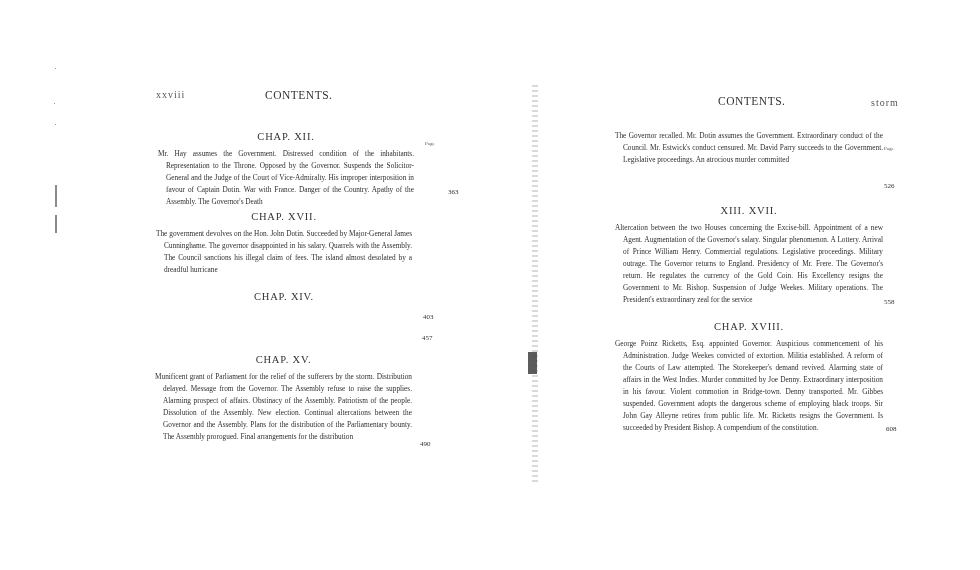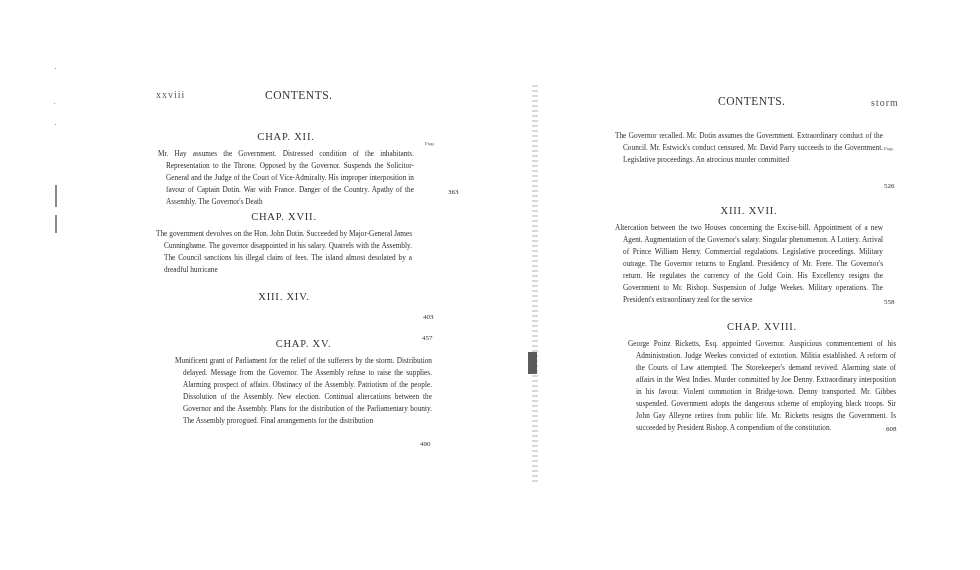--- a/index.html
+++ b/index.html
@@ -36,25 +36,25 @@
   <div class="pg-label" style="left:425px; top:141px;">Page</div>
   <div class="pg-num" style="left:424px; top:188px;margin-left:24px;">363</div>
 
   <div class="chapter" style="left:156px; top:211px; width:256px;">
     <div class="chap-title">CHAP. XVII.</div>
     <div class="chap-body">The government devolves on the Hon. John Dotin. Succeeded by Major-General James Cunninghame. The governor disappointed in his salary. Quarrels with the Assembly. The Council sanctions his illegal claim of fees. The island almost desolated by a dreadful hurricane</div>
   </div>
   <div class="pg-num" style="left:423px; top:265px;margin-top:48px;">403</div>
 
   <div class="chapter" style="left:156px; top:291px; width:256px;">
-    <div class="chap-title">XIII. XIV.</div>
+    <div class="chap-title">CHAP. XIV.</div>
   </div>
   <div class="pg-num" style="left:422px; top:334px;">457</div>
 
-  <div class="chapter" style="left:155px; top:338px; width:257px;margin-left:20px;">
+  <div class="chapter" style="left:155px; top:354px; width:257px;">
     <div class="chap-title">CHAP. XV.</div>
     <div class="chap-body">Munificent grant of Parliament for the relief of the sufferers by the storm. Distribution delayed. Message from the Governor. The Assembly refuse to raise the supplies. Alarming prospect of affairs. Obstinacy of the Assembly. Patriotism of the people. Dissolution of the Assembly. New election. Continual altercations between the Governor and the Assembly. Plans for the distribution of the Parliamentary bounty. The Assembly prorogued. Final arrangements for the distribution</div>
   </div>
   <div class="pg-num" style="left:420px; top:440px;">490</div>
 
   <div class="left-edge-mark" style="left:55px; top:185px; height:22px;"></div>
   <div class="left-edge-mark" style="left:55px; top:215px; height:18px;"></div>
   <div class="speck" style="left:55px; top:68px;"></div>
   <div class="speck" style="left:54px; top:103px;"></div>
   <div class="speck" style="left:55px; top:124px;"></div>
@@ -72,18 +72,18 @@
   </div>
   <div class="pg-label" style="left:349px; top:146px;">Page</div>
   <div class="pg-num" style="left:349px; top:182px;">526</div>
 
   <div class="chapter" style="left:80px; top:205px; width:268px;">
     <div class="chap-title">XIII. XVII.</div>
     <div class="chap-body">Altercation between the two Houses concerning the Excise-bill. Appointment of a new Agent. Augmentation of the Governor's salary. Singular phenomenon. A Lottery. Arrival of Prince William Henry. Commercial regulations. Legislative proceedings. Military outrage. The Governor returns to England. Presidency of Mr. Frere. The Governor's return. He regulates the currency of the Gold Coin. His Excellency resigns the Government to Mr. Bishop. Suspension of Judge Weekes. Military operations. The President's extraordinary zeal for the service</div>
   </div>
   <div class="pg-num" style="left:349px; top:298px;">558</div>
 
-  <div class="chapter" style="left:93px; top:321px; width:268px;">
+  <div class="chapter" style="left:80px; top:321px; width:268px;">
     <div class="chap-title">CHAP. XVIII.</div>
     <div class="chap-body">George Poinz Ricketts, Esq. appointed Governor. Auspicious commencement of his Administration. Judge Weekes convicted of extortion. Militia established. A reform of the Courts of Law attempted. The Storekeeper's demand revived. Alarming state of affairs in the West Indies. Murder committed by Joe Denny. Extraordinary interposition in his favour. Violent commotion in Bridge-town. Denny transported. Mr. Gibbes suspended. Government adopts the dangerous scheme of employing black troops. Sir John Gay Alleyne retires from public life. Mr. Ricketts resigns the Government. Is succeeded by President Bishop. A compendium of the constitution.</div>
   </div>
   <div class="pg-num" style="left:351px; top:425px;">608</div>
 </div>
 
 </body></html>

